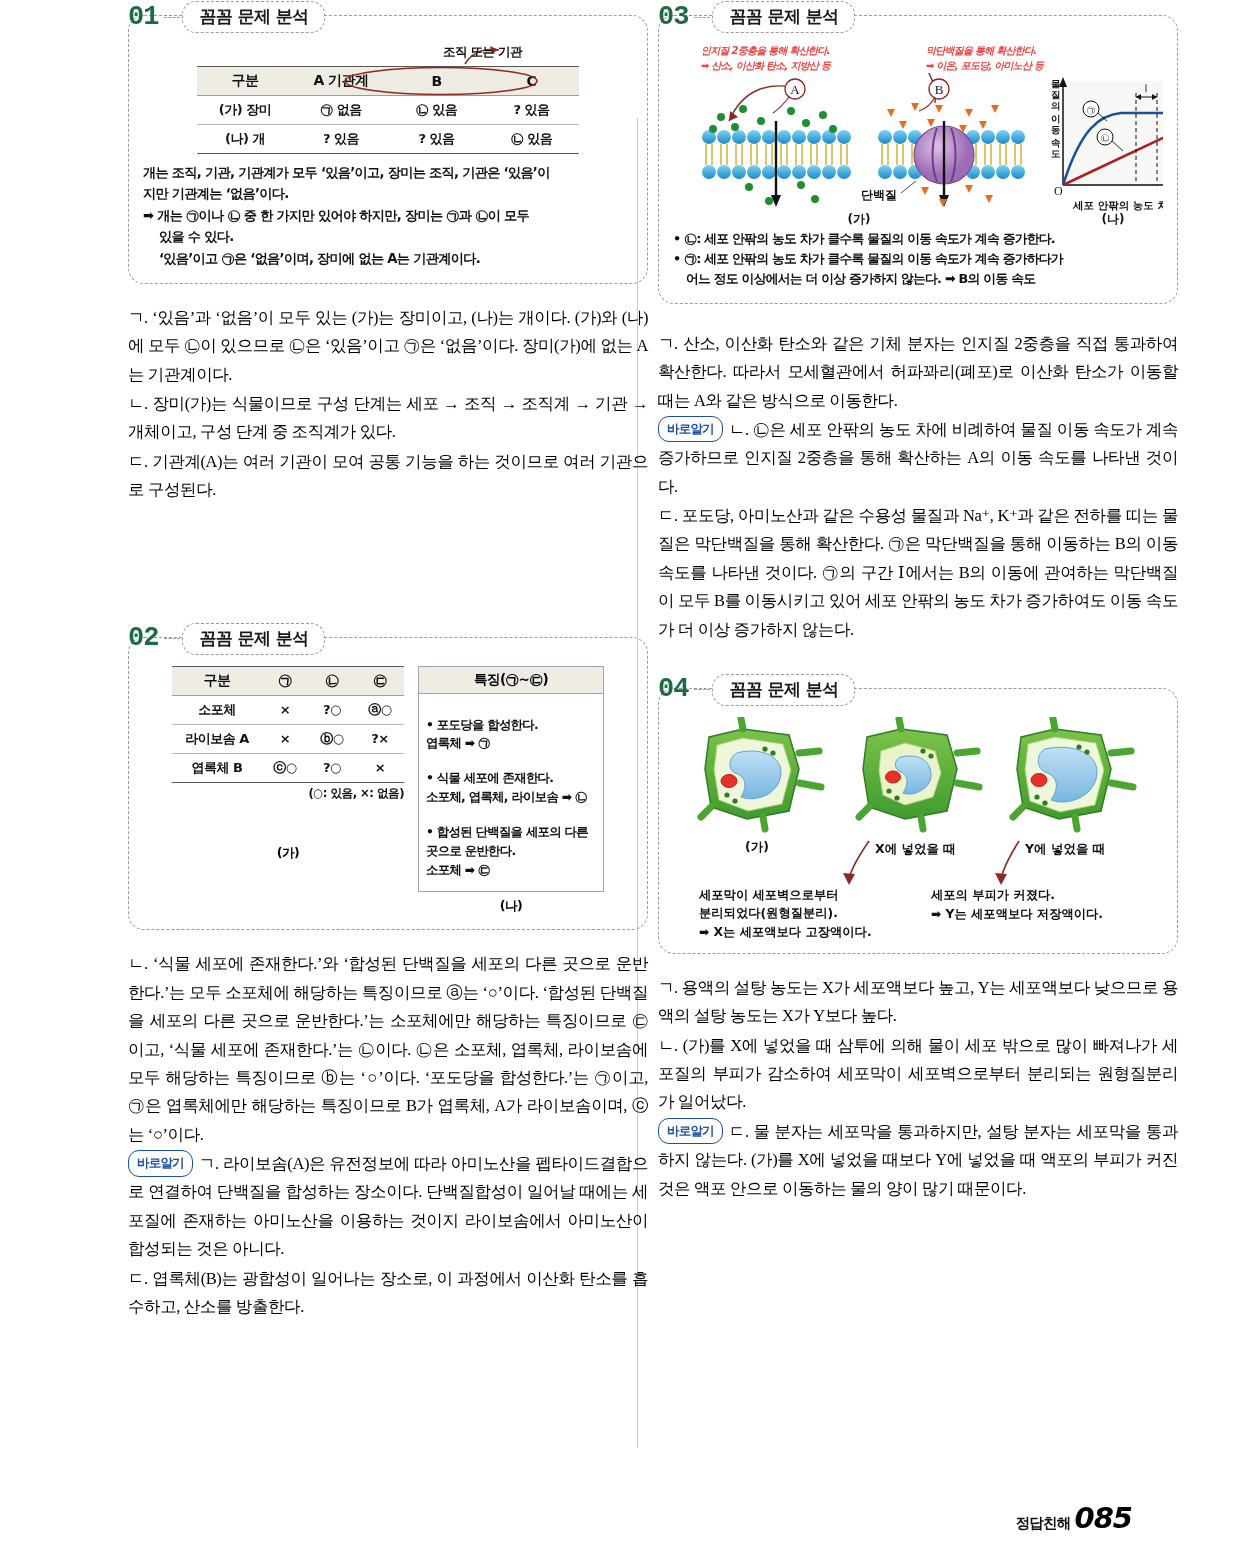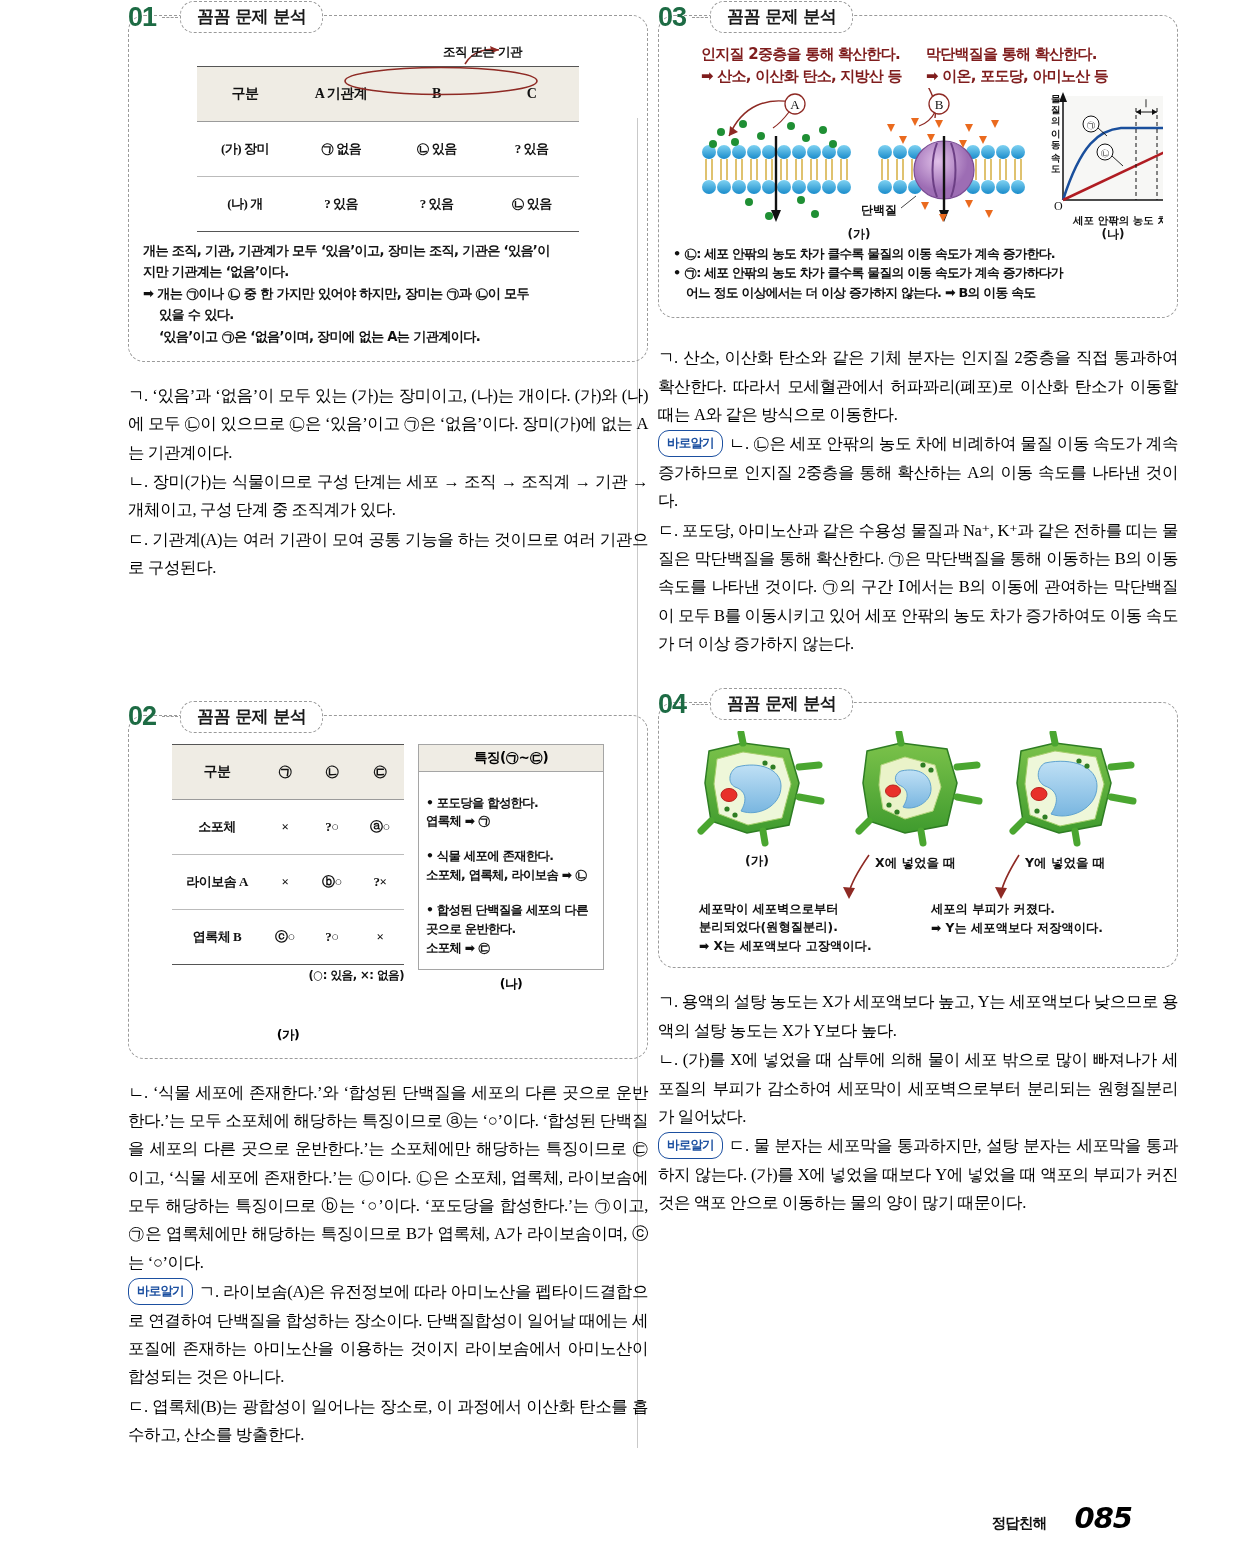--- a/index.html
+++ b/index.html
@@ -17,42 +17,42 @@
   .columns { display:flex; position:absolute; left:0; top:0; width:1240px; height:1460px; }
   .col { width:520px; position:relative; }
   .col-left  { margin-left:128px; }
   .col-right { margin-left:10px; }
   .divider { position:absolute; left:637px; top:118px; width:1px; height:1330px; background:#c9c9c9; }
 
   
   .analysis { position:relative; margin-bottom:6px; }
   .analysis-head { display:flex; align-items:center; height:34px; position:relative; z-index:3; }
   .qnum {
-    font-family:Liberation Sans, sans-serif;
+    font-family:Liberation Mono, monospace;
     font-weight:bold; font-size:27px; letter-spacing:-1px;
     color:#1d6b44; line-height:1;
   }
   .tick { width:16px; height:1px; border-top:1px dashed #9a9a9a; margin:0 2px 0 6px; }
   .badge-analysis {
     border:1px dashed #9a9a9a; border-radius:14px;
     background:#fff; padding:3px 16px 4px 16px;
     font-family:"DejaVu Sans","Liberation Sans",sans-serif;
     font-weight:bold; font-size:17px; color:#1a1a1a; letter-spacing:-0.6px;
   }
   .analysis-body {
     border:1px dashed #9a9a9a; border-radius:16px;
     margin-top:-19px; padding:28px 14px 14px 14px;
     background:transparent;
   }
 
   
   table.ptable { border-collapse:collapse; font-family:"DejaVu Sans","Liberation Sans",sans-serif; }
   table.ptable th, table.ptable td {
     border:none; text-align:center; font-size:13px; letter-spacing:-0.5px;
-    padding:18px 4px; color:#111;font-family:Liberation Serif, serif;
+    padding:5px 4px; color:#111;
   }
   table.ptable thead th {
     background:#efece4; font-weight:bold; font-size:14px;
     border-top:1.6px solid #555; border-bottom:1px solid #9b9b9b;
   }
   table.ptable tbody td {
     border-bottom:1px solid #bbb; font-weight:bold;
   }
   table.ptable tbody tr:last-child td { border-bottom:1.6px solid #555; }
   table.ptable tbody td.rowlab { font-weight:bold; }
@@ -91,30 +91,30 @@
   .feat-list .li { margin-bottom:4px;margin-top:16px; }
   .feat-list .li .b { display:block; }
   .feat-list .sub { padding-left:0px; }
   .legend { text-align:right; font-family:"DejaVu Sans","Liberation Sans",sans-serif;
             font-size:11.6px; font-weight:bold; letter-spacing:-0.5px; margin-top:3px; color:#111;}
   .caption { text-align:center; font-family:"DejaVu Sans","Liberation Sans",sans-serif;
              font-size:12.6px; font-weight:bold; margin-top:6px; letter-spacing:-0.5px; }
 
   
   .q3-callouts { display:flex; font-family:"DejaVu Sans","Liberation Sans",sans-serif;
-                 font-weight:bold; font-size:15px; letter-spacing:-0.75px; line-height:1.45; color:#7f1d1d; }
+                 font-weight:bold; font-size:10px; letter-spacing:-0.75px; line-height:1.45; color:#ef4444;font-style:italic; }
   .q3-callouts .c1 { width:235px; padding-left:28px;}
   .q3-callouts .c2 { width:240px; padding-left:18px;}
   .q3-diagram { position:relative; height:152px; }
   .q3-bullets { font-family:"DejaVu Sans","Liberation Sans",sans-serif; font-weight:bold;
                 font-size:12.8px; line-height:1.56; letter-spacing:-0.75px; color:#111; margin-top:4px; }
   .q3-bullets .ind2 { display:block; padding-left:13px; }
 
   
-  .footer { position:absolute; right:108px; bottom:30px; display:flex; align-items:baseline; gap:28px; }
+  .footer { position:absolute; right:108px; bottom:30px; display:flex; align-items:baseline; gap:4px; }
   .footer .ft-label { font-family:"DejaVu Sans","Liberation Sans",sans-serif; font-weight:bold;
                       font-size:14.5px; letter-spacing:-0.8px; color:#111; }
   .footer .ft-page { font-family:"DejaVu Sans","Liberation Sans",sans-serif; font-weight:bold;
                      font-size:29px; letter-spacing:-1px; color:#000;font-style:italic; }
 
   .sp8  { height:8px; }
   .sp14 { height:14px; }
   .sp20 { height:20px; }
   .sp28 { height:28px; }
   .sp46 { height:46px; }

